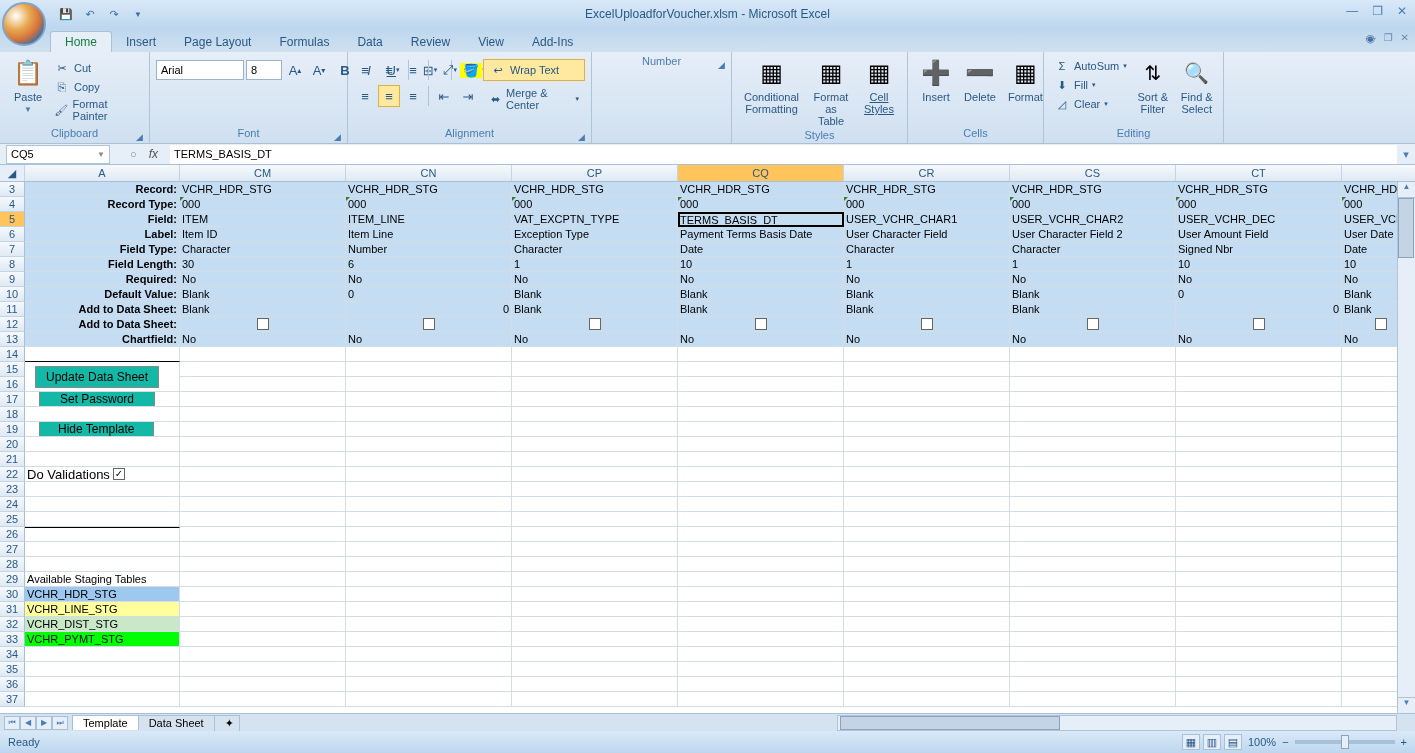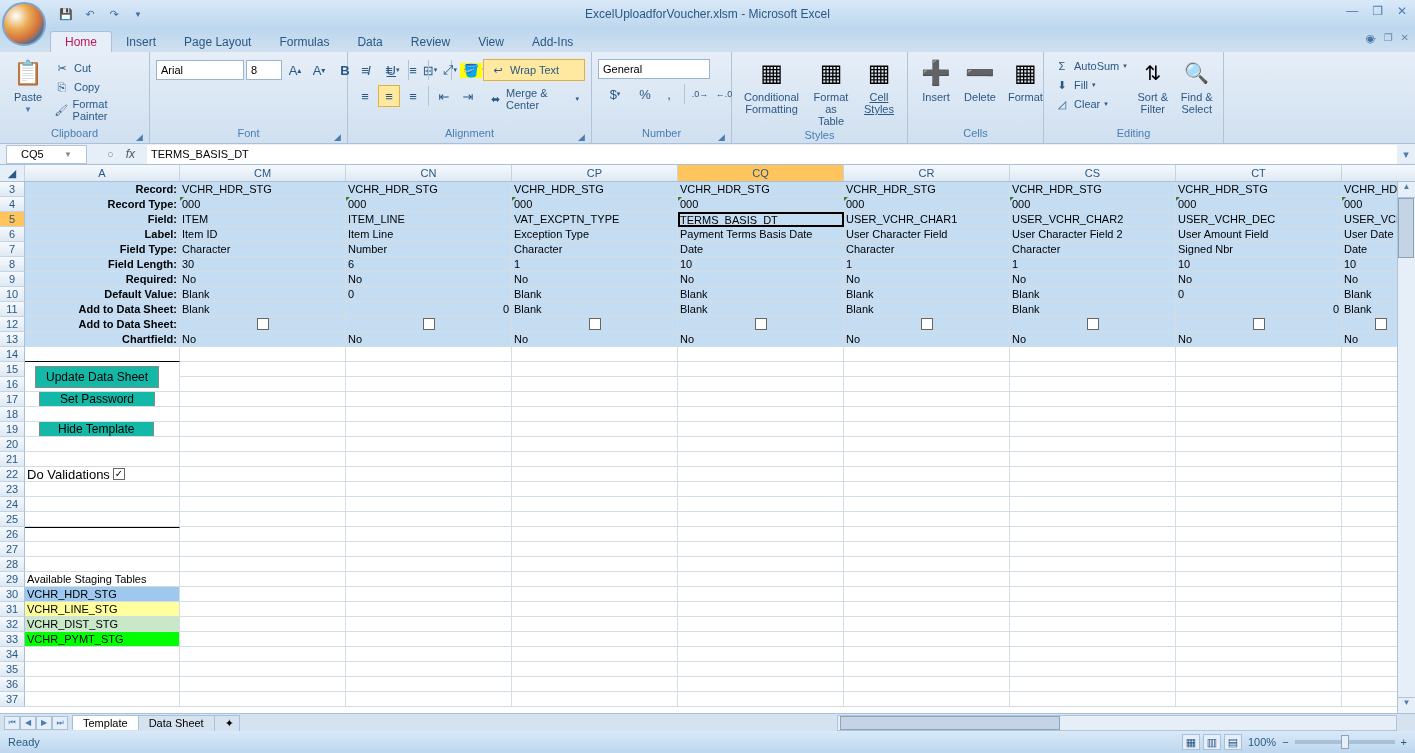--- a/index.html
+++ b/index.html
@@ -9,21 +9,21 @@
 .titlebar { height:28px; background:linear-gradient(#d9e9f8,#bdd7ee); display:flex; align-items:center; padding:0 6px; position:relative; }
 .office-btn { width:44px; height:44px; border-radius:50%; background:radial-gradient(circle at 30% 30%,#fff 0%,#e8a84f 35%,#d5723c 60%,#3d6fa5 80%); border:2px solid #7ea6c8; position:absolute; top:2px; left:2px; z-index:10; }
 .qat { margin-left:50px; display:flex; gap:4px; align-items:center; }
 .qat .qicon { width:20px; height:20px; display:flex; align-items:center; justify-content:center; color:#3d6fa5; }
 .title-center { position:absolute; left:50%; transform:translateX(-50%); font-size:12px; color:#2a5885; }
 .winctrl { position:absolute; right:8px; top:4px; display:flex; gap:14px; color:#4a7db4; font-size:12px; }
 
 
 .tabs-row { height:24px; display:flex; align-items:flex-end; padding-left:50px; background:linear-gradient(#bdd7ee,#cfe0f0); position:relative; }
 .tab { padding:3px 14px; font-size:12px; color:#2a5885; cursor:pointer; }
-.tab.active { background:#e6eef8; border:1px solid #a8c0d8; border-bottom:none; border-radius:3px 3px 0 0; color:#be185d; font-weight:500; }
+.tab.active { background:#e6eef8; border:1px solid #a8c0d8; border-bottom:none; border-radius:3px 3px 0 0; color:#15803d; font-weight:500; }
 .tabs-row .help { position:absolute; right:40px; top:4px; color:#3d6fa5; }
 .tabs-row .winctrl2 { position:absolute; right:6px; top:4px; display:flex; gap:8px; color:#6a8aaa; font-size:10px; }
 
 
 .ribbon { height:92px; background:linear-gradient(#e6eef8,#d0e0f0); border-bottom:1px solid #a8c0d8; display:flex; }
 .group { border-right:1px solid #b0c4d8; padding:3px 6px 1px 6px; display:flex; flex-direction:column; position:relative; }
 .group-body { flex:1; display:flex; align-items:flex-start; }
 .group-label { text-align:center; font-size:11px; color:#4a7db4; height:15px; position:relative; }
 .group-label .launcher { position:absolute; right:0; bottom:0; font-size:9px; color:#4a7db4; }
 .bigbtn { display:flex; flex-direction:column; align-items:center; justify-content:center; padding:2px 6px; gap:2px; cursor:pointer; }
@@ -38,21 +38,21 @@
 .fontsize { width:36px; height:20px; border:1px solid #9ab4ce; background:#fff; padding:0 4px; font-size:11px; }
 .ibtn { width:22px; height:22px; border:1px solid transparent; display:inline-flex; align-items:center; justify-content:center; cursor:pointer; color:#2a5885; font-size:13px; }
 .ibtn.wide { width:34px; }
 .ibtn.active { background:#ffe8a0; border:1px solid #e0b040; }
 .sep { width:1px; height:20px; background:#b0c4d8; margin:0 2px; }
 
 .numfmt { width:112px; height:20px; border:1px solid #9ab4ce; background:#fff; padding:0 4px; font-size:11px; }
 
 
 .fbar { height:21px; background:#e6eef8; border-bottom:1px solid #a8c0d8; display:flex; align-items:center; }
-.namebox { width:81px; height:19px; border:1px solid #b0c4d8; background:#fff; margin-left:6px; padding:0 14px; font-size:11px; display:flex; align-items:center; justify-content:space-between; }
+.namebox { width:104px; height:19px; border:1px solid #b0c4d8; background:#fff; margin-left:6px; padding:0 4px; font-size:11px; display:flex; align-items:center; justify-content:space-between; }
 .fx { margin:16px 12px; color:#555; font-style:italic; font-size:12px; }
 .fbar input { flex:1; border:none; background:#fff; height:19px; padding:0 4px; font-size:11px; outline:none; }
 .fbar .expand { width:18px; text-align:center; color:#4a7db4; }
 
 
 .gridwrap { position:relative; height:548px; background:#fff; overflow:hidden; }
 .colheads { display:flex; height:17px; background:linear-gradient(#f5f9fd,#dfe9f3); border-bottom:1px solid #a8c0d8; }
 .colhead { border-right:1px solid #c4d4e4; display:flex; align-items:center; justify-content:center; font-size:11px; color:#2a5885; flex-shrink:0; }
 .colhead.sel { background:#ffc45c; }
 .rowlabels { position:absolute; left:0; top:17px; width:25px; }
@@ -218,35 +218,20 @@
             <span class="sicn">⬌</span>
             <span>Merge &amp; Center</span>
             <span style="font-size:7px;margin-left:2px;">▾</span>
           </div>
       </div>
     </div>
     <div class="group-label"><span>Alignment</span><span class="launcher">◢</span></div>
   </div>
 
   <div class="group" style="width:140px;">
-    <div class="group-body" style="flex-direction:column;gap:4px;padding-top:4px;">
-      <input class="numfmt" value="General" style="">
-      <div class="font-row">
-        <span class="ibtn wide">$<span style="font-size:7px;">▾</span></span>
-        <span class="ibtn">%</span>
-        <span class="ibtn">,</span>
-        <span class="sep"></span>
-        <span class="ibtn">
-            <span style="font-size:9px;">.0→</span>
-          </span>
-        <span class="ibtn">
-            <span style="font-size:9px;">←.0</span>
-          </span>
-      </div>
-    </div>
     <div class="group-label"><span>Number</span><span class="launcher">◢</span></div>
   </div>
 
   <div class="group" style="width:176px;">
     <div class="group-body">
       <div class="bigbtn">
           <span class="bicon">▦</span>
           <span class="blabel" style="white-space:pre-line;">Conditional
 Formatting</span>
         </div>

